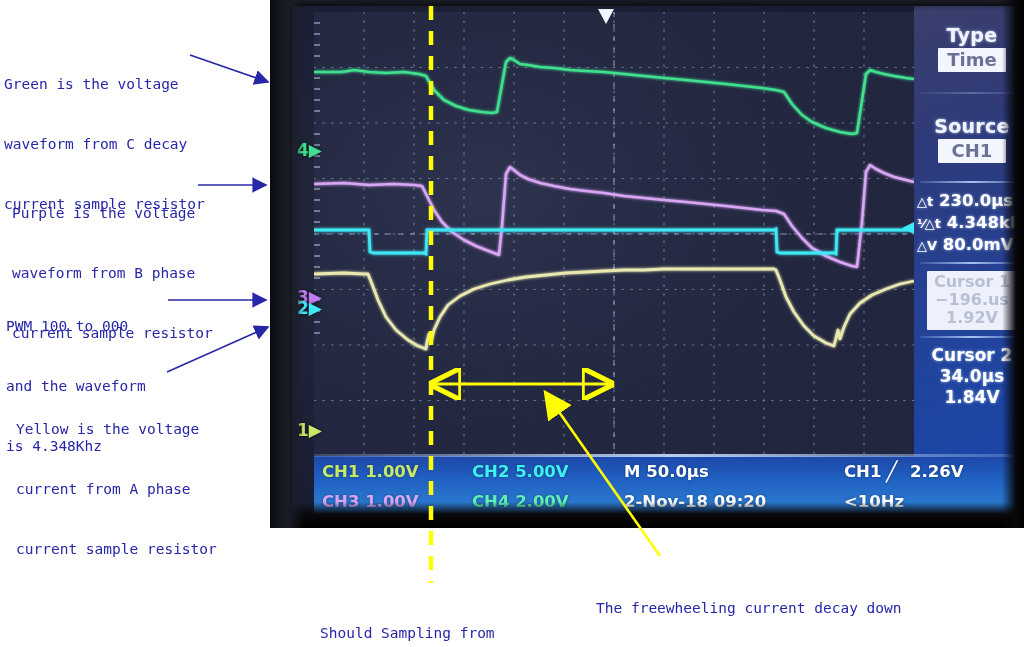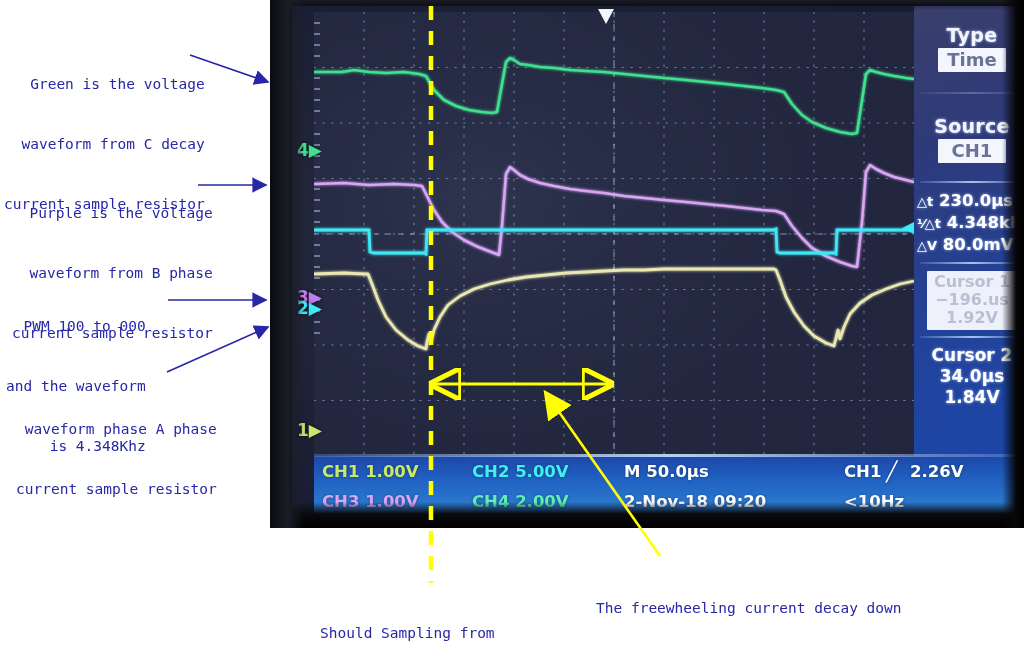--- a/index.html
+++ b/index.html
@@ -15,21 +15,21 @@
   
   .anno {
     position: absolute;
     color: #2727a8;
     font-family: "DejaVu Sans Mono", monospace;
     font-size: 14.5px;
     line-height: 20px;
     white-space: pre;
     letter-spacing: 0px;
   }
-  .anno-line { display: block; text-align: right; }
+  .anno-line { display: block; }
 
   
   .arrow-svg { position: absolute; overflow: visible; }
 
   
   #scope {
     position: absolute;
     left: 270px; top: 0px;
     width: 754px; height: 528px;
     background: #050608;
@@ -184,21 +184,22 @@
     <span class="anno-line">current sample resistor</span>
   </div>
 
   <div class="anno" style="left:6px; top:276px;">
     <span class="anno-line">PWM 100 to 000</span>
     <span class="anno-line">and the waveform</span>
     <span class="anno-line">is 4.348Khz</span>
   </div>
 
   <div class="anno" style="left:16px; top:379px;">
-    <span class="anno-line">waveform phase A phase</span>
+    <span class="anno-line">Yellow is the voltage</span>
+    <span class="anno-line">current from A phase</span>
     <span class="anno-line">current sample resistor</span>
   </div>
 
   <div class="anno" style="left:320px; top:583px;">
     <span class="anno-line">Should Sampling from</span>
     
   </div>
 
   <div class="anno" style="left:596px; top:558px;">
     <span class="anno-line">The freewheeling current decay down</span>

